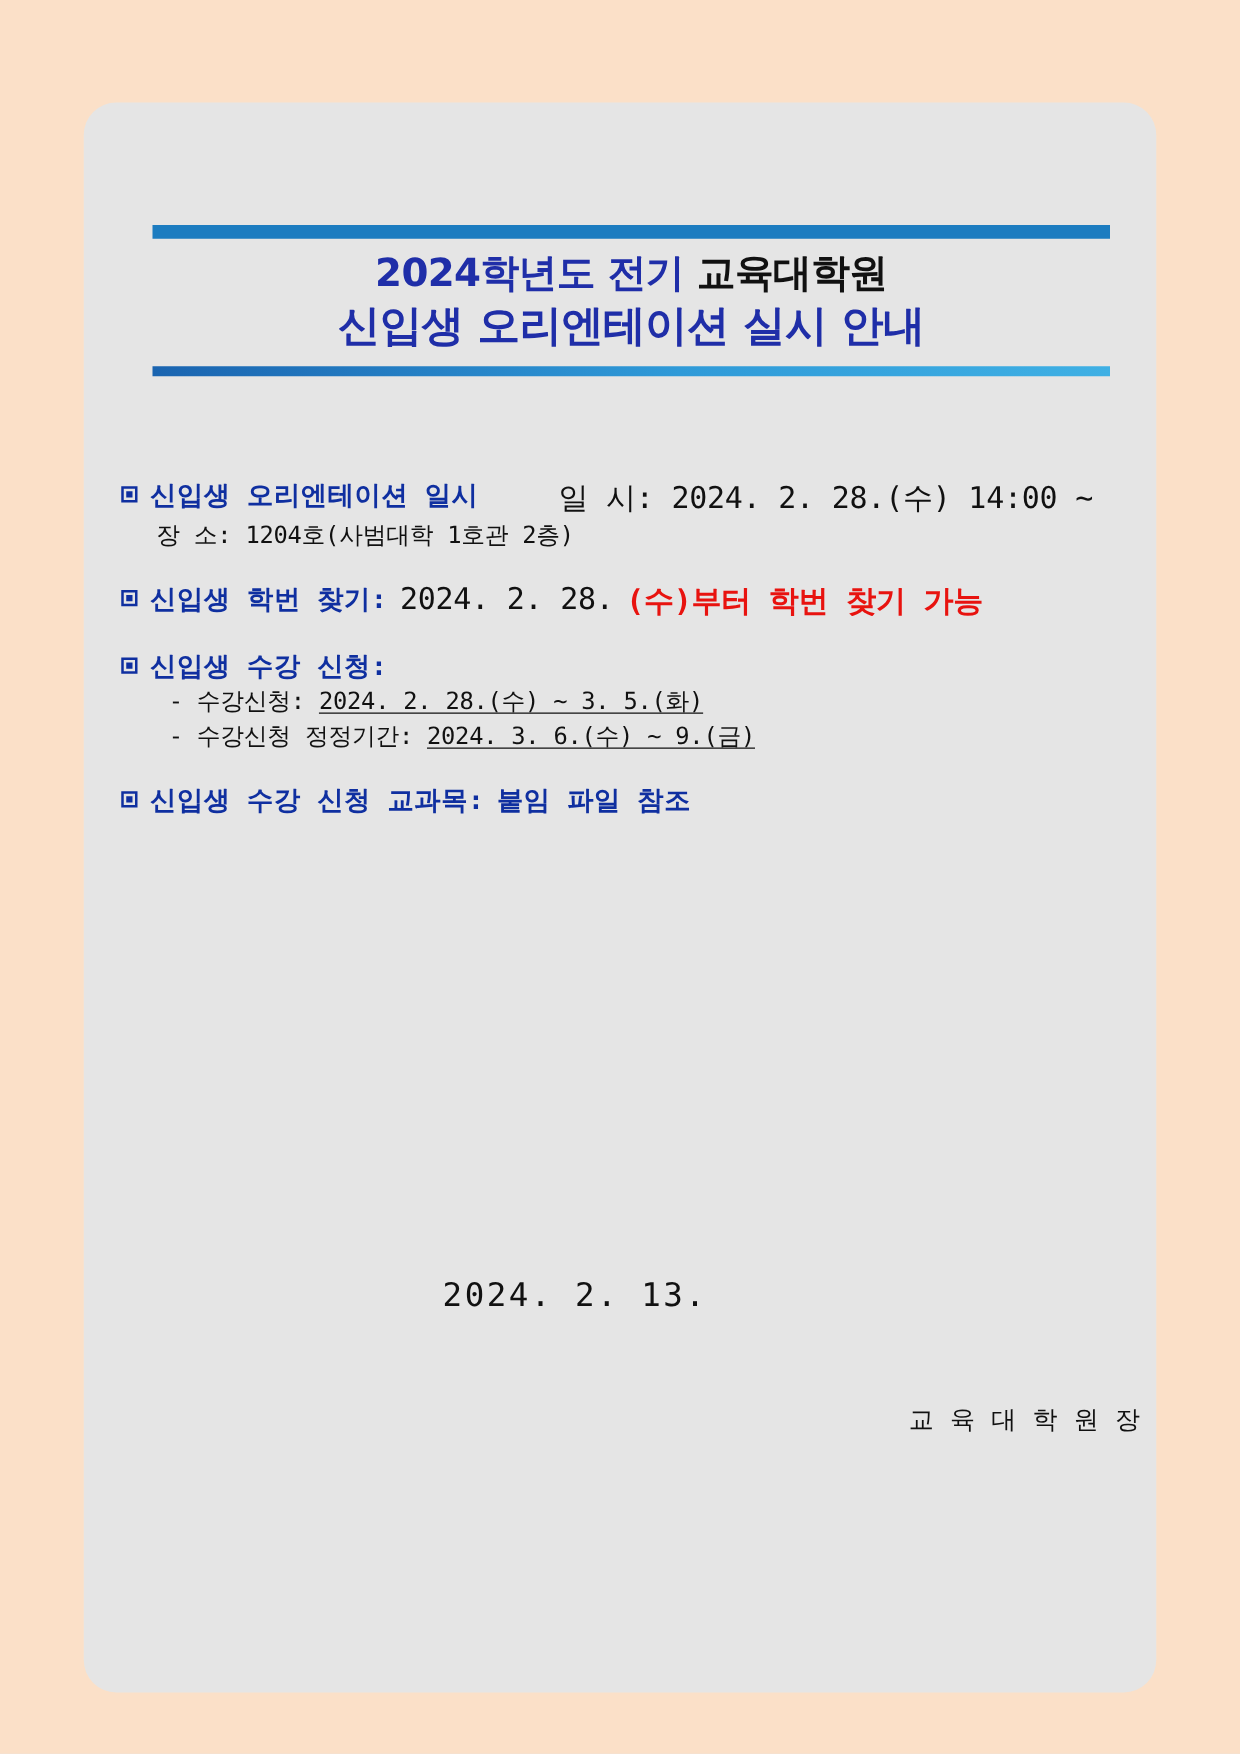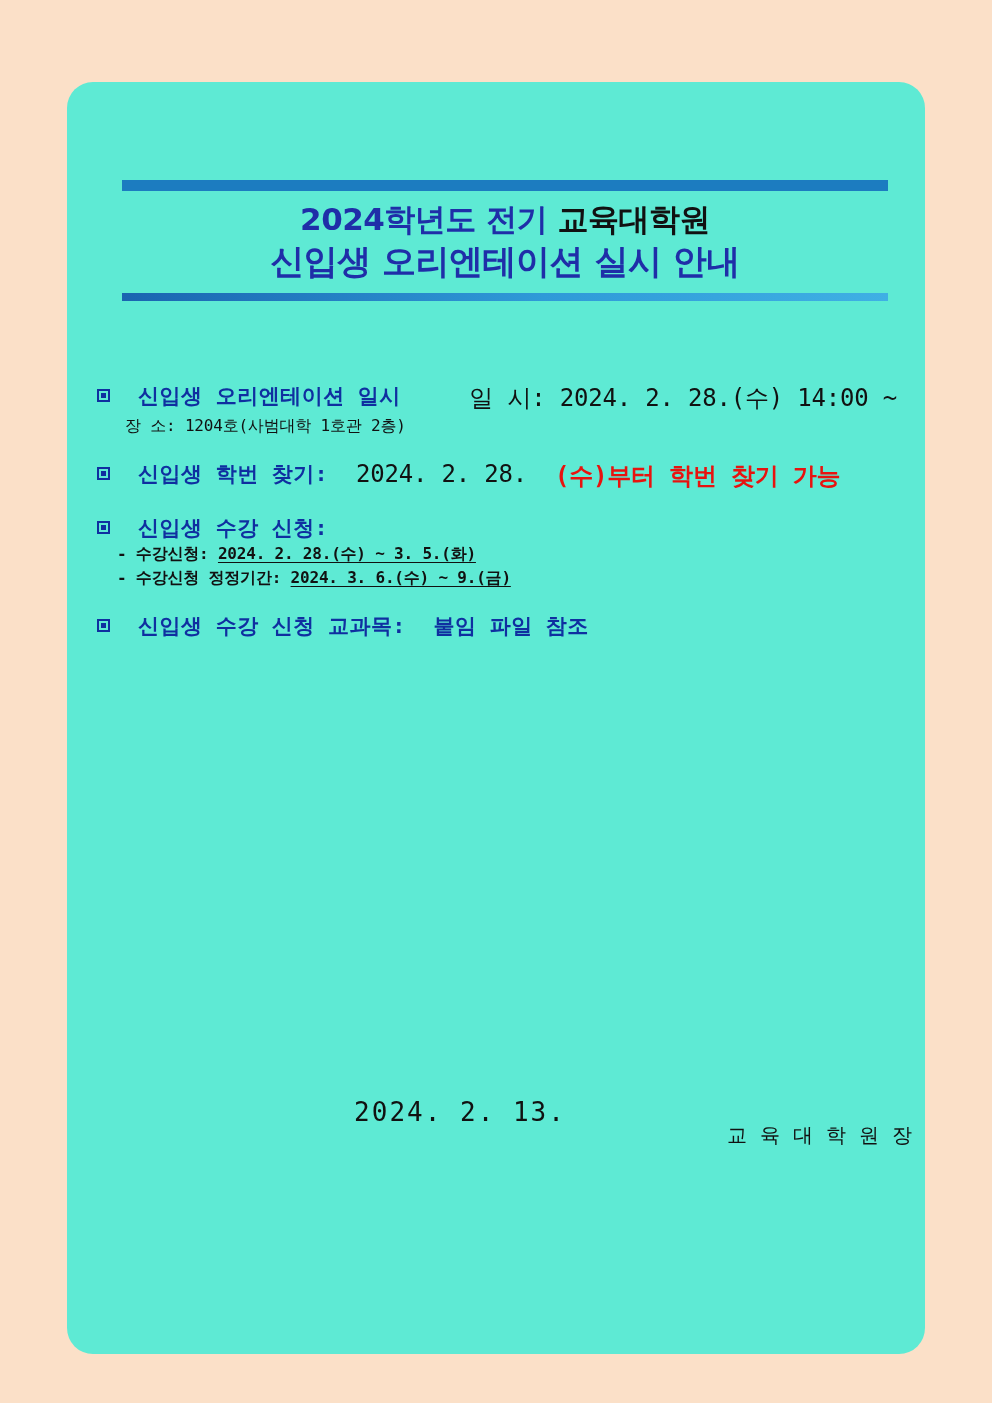--- a/index.html
+++ b/index.html
@@ -12,21 +12,21 @@
     background: #fbe0c8;
     font-family: "DejaVu Sans", "Liberation Sans", sans-serif;
     overflow: hidden;
   }
   .page {
     position: absolute;
     left: 67px;
     top: 82px;
     width: 858px;
     height: 1272px;
-    background: #5eead4;
+    background: #e5e5e5;
     border-radius: 26px;
   }
   .sheet {
     position: absolute;
     left: 0;
     top: 0;
     width: 858px;
     height: 1272px;
     box-sizing: border-box;
     padding: 0;
@@ -76,21 +76,21 @@
     top: 300px;
     width: 800px;
     font-family: "DejaVu Sans Mono", "Liberation Mono", monospace;
   }
   .item {
     margin-bottom: 22px;
   }
   .item-head {
     display: flex;
     align-items: flex-start;
-    gap: 28px;
+    gap: 10px;
     white-space: nowrap;
   }
   .bullet {
     display: inline-block;
     width: 13px;
     height: 13px;
     border: 2px solid #0f2fa0;
     box-sizing: border-box;
     position: relative;
     margin-top: 7px;
@@ -110,28 +110,28 @@
     font-size: 21px;
     font-weight: bold;
     letter-spacing: 0.5px;
   }
   .inline-detail {
     font-size: 24px;
     color: #111;
     letter-spacing: -0.2px;
   }
   .sub-line {
-    font-size: 16px;
+    font-size: 19px;
     color: #111;
     margin-left: 28px;
     letter-spacing: -0.2px;
     line-height: 1.5;
     white-space: nowrap;
   }
-  .sub-line.indent-2 { margin-left: 20px; font-weight: bold; }
+  .sub-line.indent-2 { margin-left: 38px; }
   .red { color: #e8130f; font-weight: bold; }
   .uline { text-decoration: underline; text-underline-offset: 3px; }
   .link {
     color: #1a43c4;
     text-decoration: underline;
   }
   .gap-s { display: inline-block; width: 44px; }
 
   
   .attach-block {
@@ -144,21 +144,21 @@
     color: #111;
     line-height: 1.55;
   }
   .attach-line { white-space: nowrap; }
   .attach-line.indent { padding-left: 34px; }
 
   
   .date-line {
     position: absolute;
     left: 0;
-    top: 1015px;
+    top: 940px;
     width: 786px;
     text-align: center;
     font-family: "DejaVu Sans Mono", "Liberation Mono", monospace;
     font-size: 26px;
     color: #111;
     letter-spacing: 2px;
   }
   .signature-line {
     position: absolute;
     left: 0;

